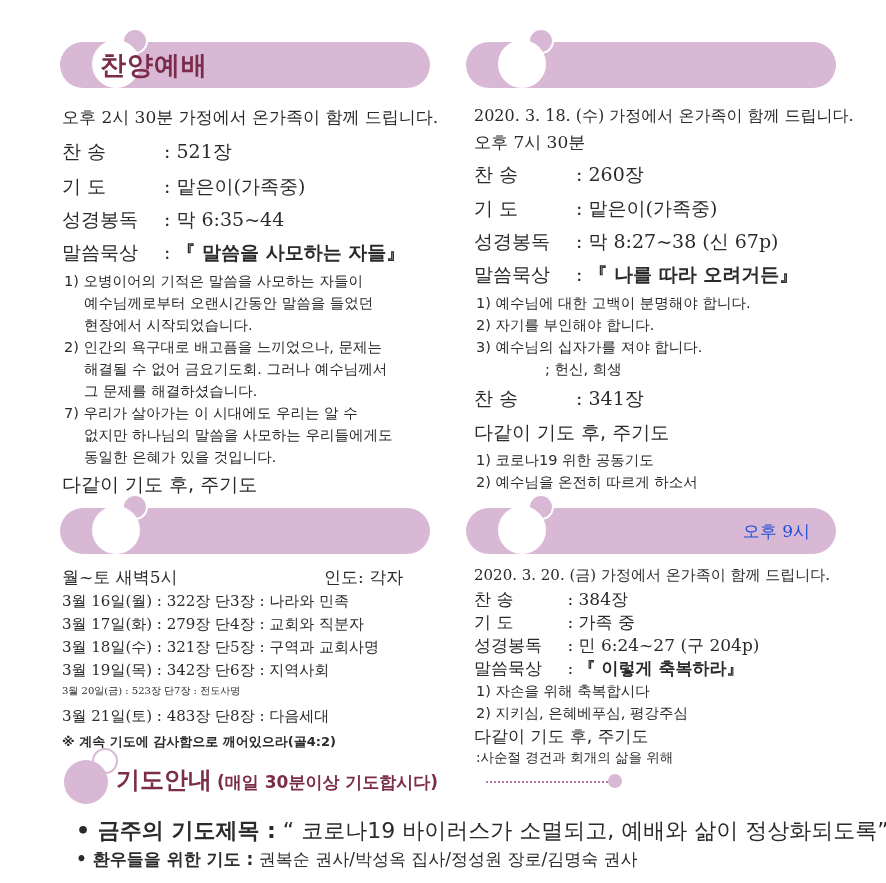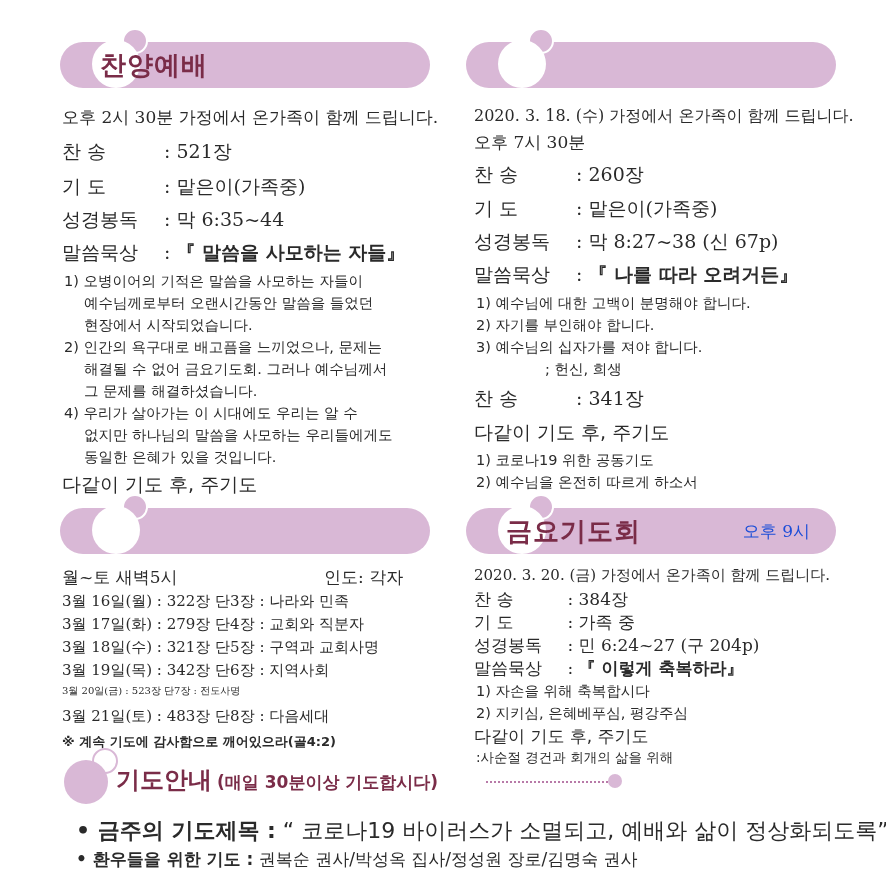--- a/index.html
+++ b/index.html
@@ -48,21 +48,21 @@
     <span class="lbl" style="width:96px;">말씀묵상</span>
     <span>:</span>
     <span class="sans bold">『 말씀을 사모하는 자들』</span>
   </div>
   <div class="line med" style="left:64px; top:272px;">1) 오병이어의 기적은 말씀을 사모하는 자들이</div>
   <div class="line med" style="left:84px; top:294px;">예수님께로부터 오랜시간동안 말씀을 들었던</div>
   <div class="line med" style="left:84px; top:316px;">현장에서 시작되었습니다.</div>
   <div class="line med" style="left:64px; top:338px;">2) 인간의 욕구대로 배고픔을 느끼었으나, 문제는</div>
   <div class="line med" style="left:84px; top:360px;">해결될 수 없어 금요기도회. 그러나 예수님께서</div>
   <div class="line med" style="left:84px; top:382px;">그 문제를 해결하셨습니다.</div>
-  <div class="line med" style="left:64px; top:404px;">4) 우리가 살아가는 이 시대에도 우리는 알 수</div>
+  <div class="line med" style="left:64px; top:404px;">7) 우리가 살아가는 이 시대에도 우리는 알 수</div>
   <div class="line med" style="left:84px; top:426px;">없지만 하나님의 말씀을 사모하는 우리들에게도</div>
   <div class="line med" style="left:84px; top:448px;">동일한 은혜가 있을 것입니다.</div>
   <div class="line f20 sans" style="left:62px; top:472px;">다같이 기도 후, 주기도</div>
 </section>
 
 <section>
   <div class="pill" style="left:466px; top:42px; width:370px;">
     <div class="bubble2"></div>
     <div class="bubble"></div>
   </div>
@@ -111,21 +111,20 @@
   <div class="line" style="left:62px; top:661px; font-size:15px;">3월 19일(목) : 342장 단6장 : 지역사회</div>
   <div class="line" style="left:62px; top:684px; font-size:10px;">3월 20일(금) : 523장 단7장 : 전도사명</div>
   <div class="line" style="left:62px; top:707px; font-size:15px;">3월 21일(토) : 483장 단8장 : 다음세대</div>
   <div class="line sans bold" style="left:62px; top:733px; font-size:13px;">※ 계속 기도에 감사함으로 깨어있으라(골4:2)</div>
 </section>
 
 <section>
   <div class="pill" style="left:466px; top:508px; width:370px;">
     <div class="bubble2"></div>
     <div class="bubble"></div>
-    <div class="title">금요기도회</div>
     <div class="right-note">오후 9시</div>
   </div>
   <div class="line" style="left:474px; top:566px; font-size:15px;">2020. 3. 20. (금)  가정에서 온가족이 함께 드립니다.</div>
   <div class="line f18" style="left:474px; top:588px;">
     <span class="lbl" style="width:88px;">찬      송</span>
     <span>: 384장</span>
   </div>
   <div class="line f18" style="left:474px; top:611px;">
     <span class="lbl" style="width:88px;">기      도</span>
     <span>: 가족 중</span>

